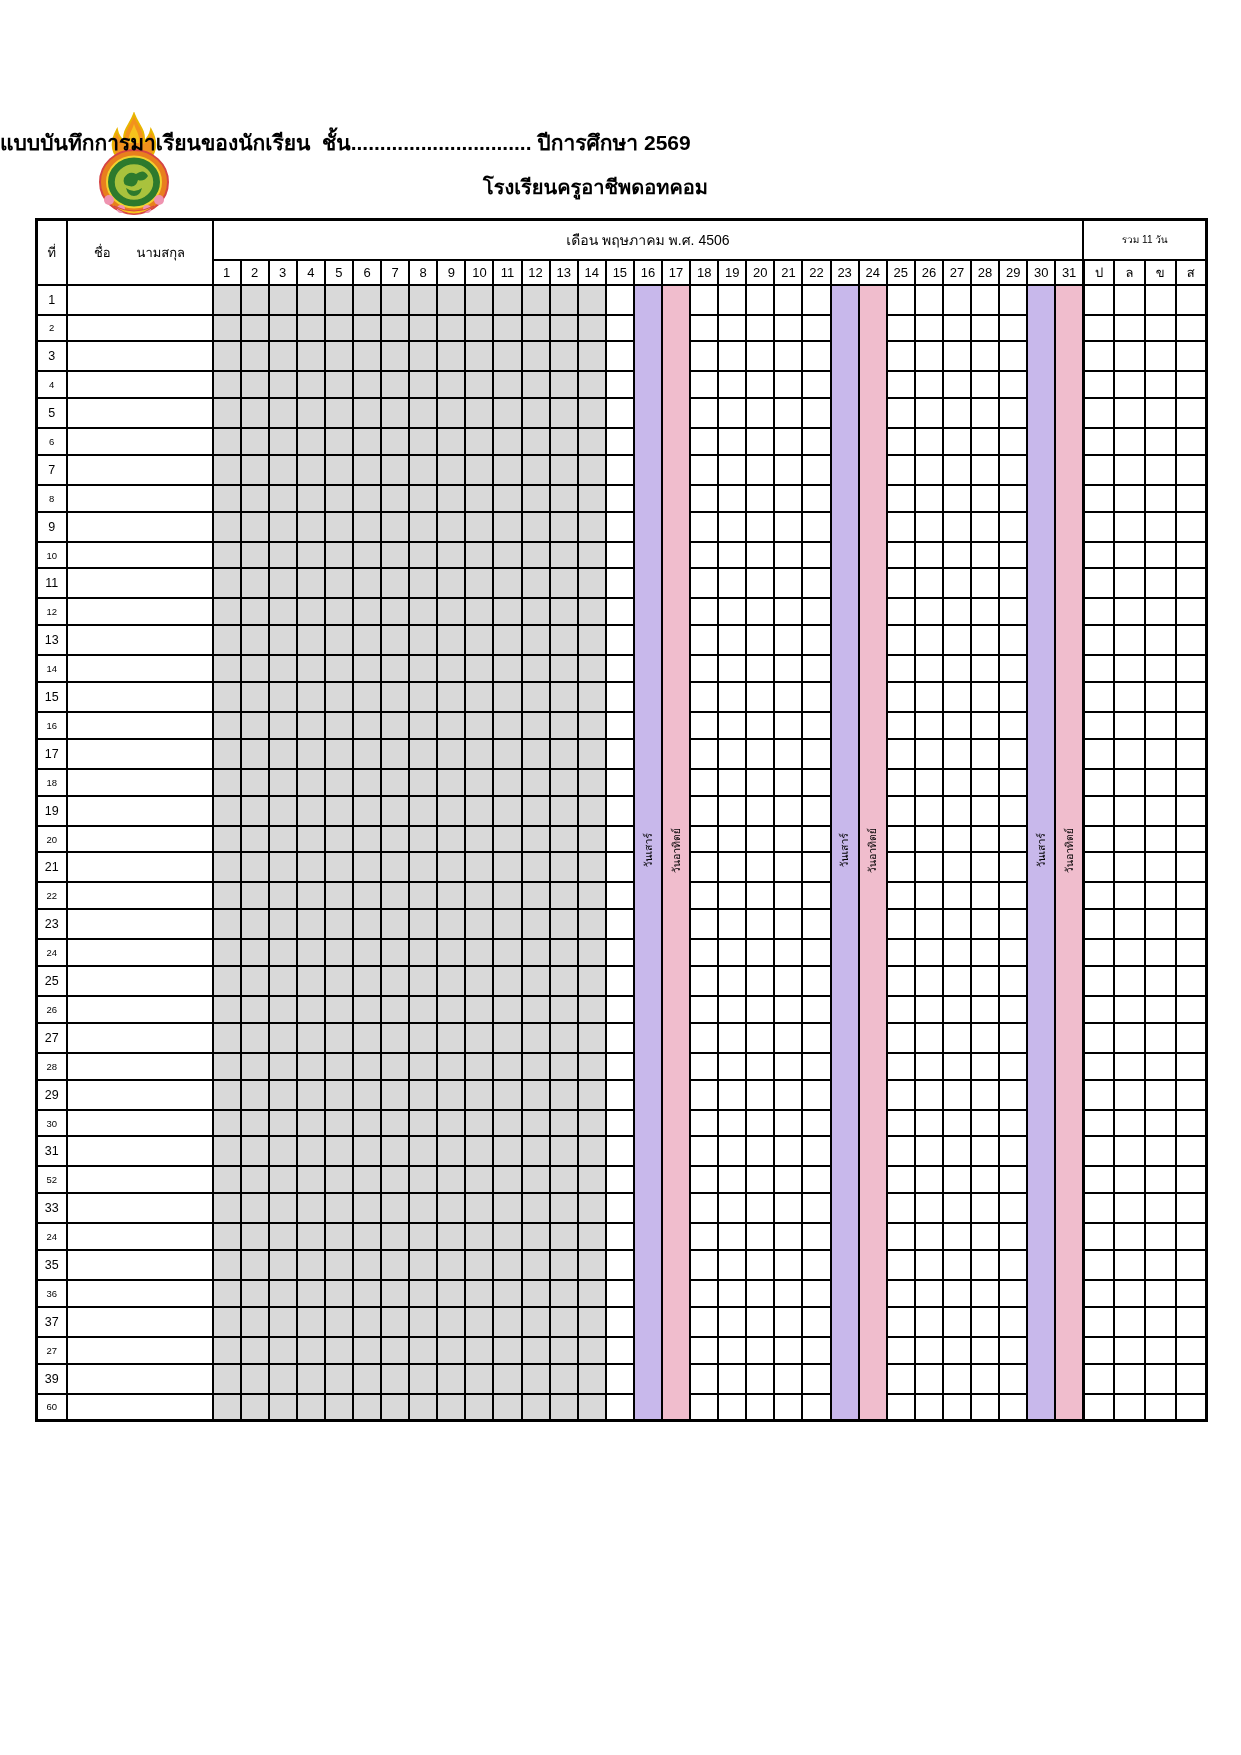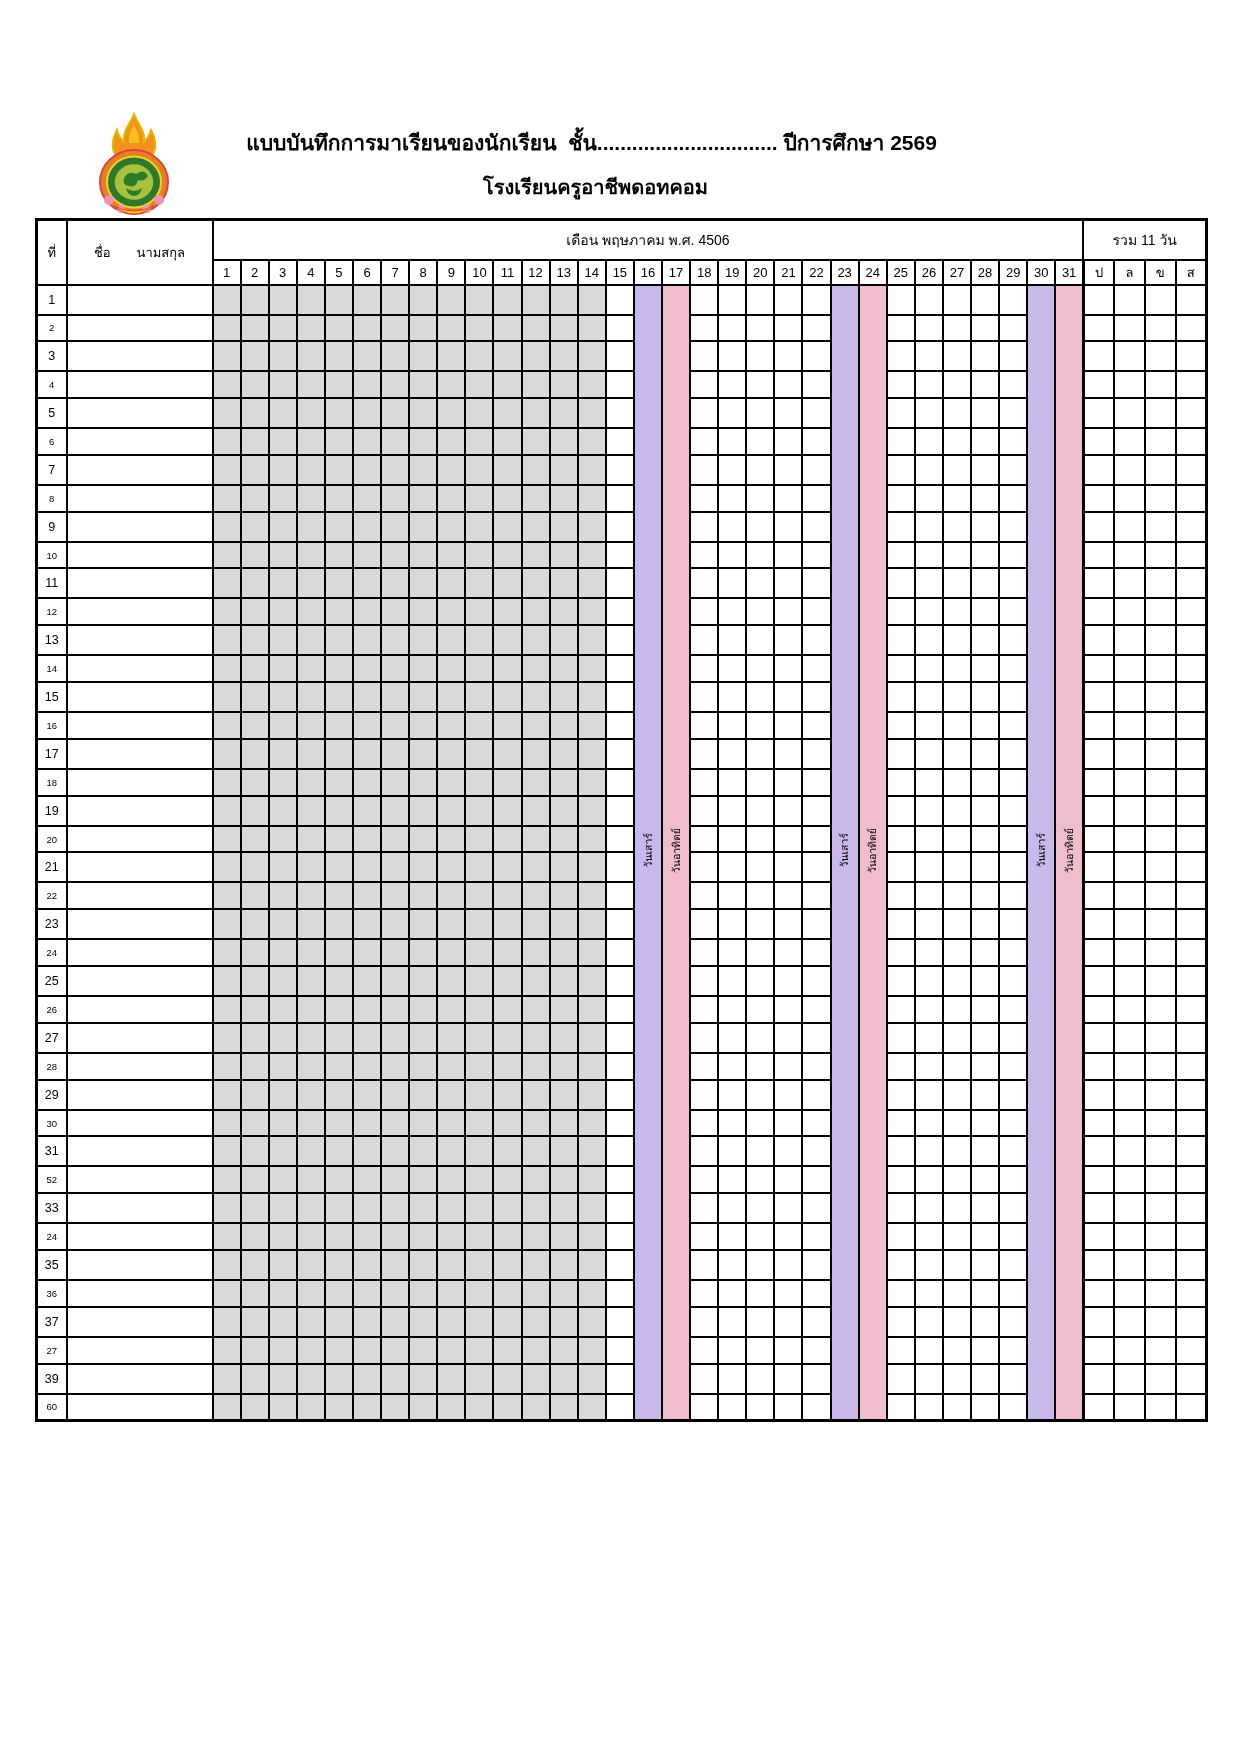--- a/index.html
+++ b/index.html
@@ -3,41 +3,41 @@
 <meta charset="utf-8">
 <style>
   * { margin:0; padding:0; box-sizing:border-box; }
   html,body { background:#ffffff; }
   body {
     width:1241px; height:1755px; position:relative;
     font-family:"Liberation Sans", sans-serif; color:#000;
   }
   .logo-wrap { position:absolute; left:96px; top:112px; width:76px; height:104px; }
   .title-line1 {
-    position:absolute; top:126px; left:0; right:58px; text-align:center;
+    position:absolute; top:126px; left:0; right:58px; text-align:left;
     font-size:21px; font-weight:bold; white-space:pre;
   }
   .title-line2 {
     position:absolute; top:171px; left:0; right:50px; text-align:center;
     font-size:20px; font-weight:bold;
   }
   table.att {
     position:absolute; left:35px; top:218px; width:1170px;
     border-collapse:collapse; table-layout:fixed;
     border:3px solid #000;
   }
   table.att th, table.att td {
     border:2px solid #000; padding:0; overflow:hidden;
     text-align:center; vertical-align:middle; font-weight:normal;
   }
   th.no-h { font-size:13px; border-right:3px solid #000; }
   th.name-h { font-size:13px; border-right:3px solid #000; }
   .name-h .name-inner { display:flex; justify-content:center; gap:26px; }
   th.month-h { height:40px; font-size:14px; border-bottom:3px solid #000; }
-  th.total-h { font-size:14px; border-left:3px solid #000; }
+  th.total-h { font-size:10px; border-left:3px solid #000; }
   th.day-h { height:25px; font-size:13px; }
   th.sum-h { height:25px; font-size:13px; }
   .first-sum { border-left:3px solid #000 !important; }
   tr.odd  { height:30px; }
   tr.even { height:26.8px; }
   td.no-cell { border-right:3px solid #000; }
   tr.odd  td.no-cell { font-size:12.5px; }
   tr.even td.no-cell { font-size:9.5px; }
   td.name-cell { border-right:3px solid #000; }
   td.band { vertical-align:middle; text-align:center; }

